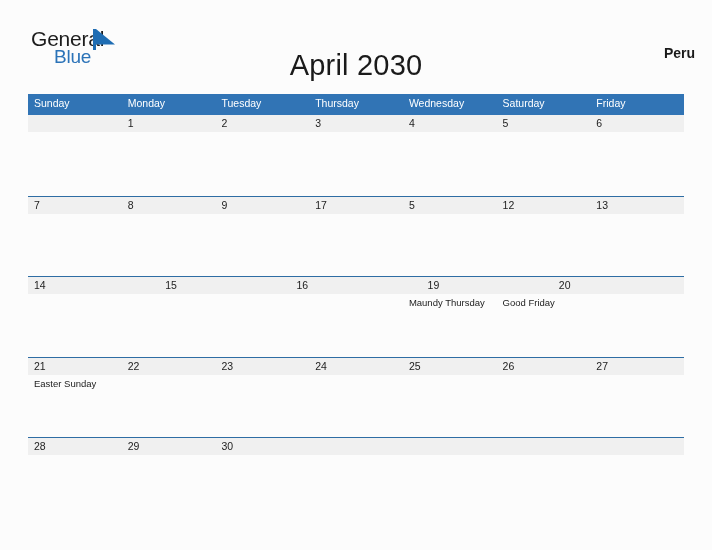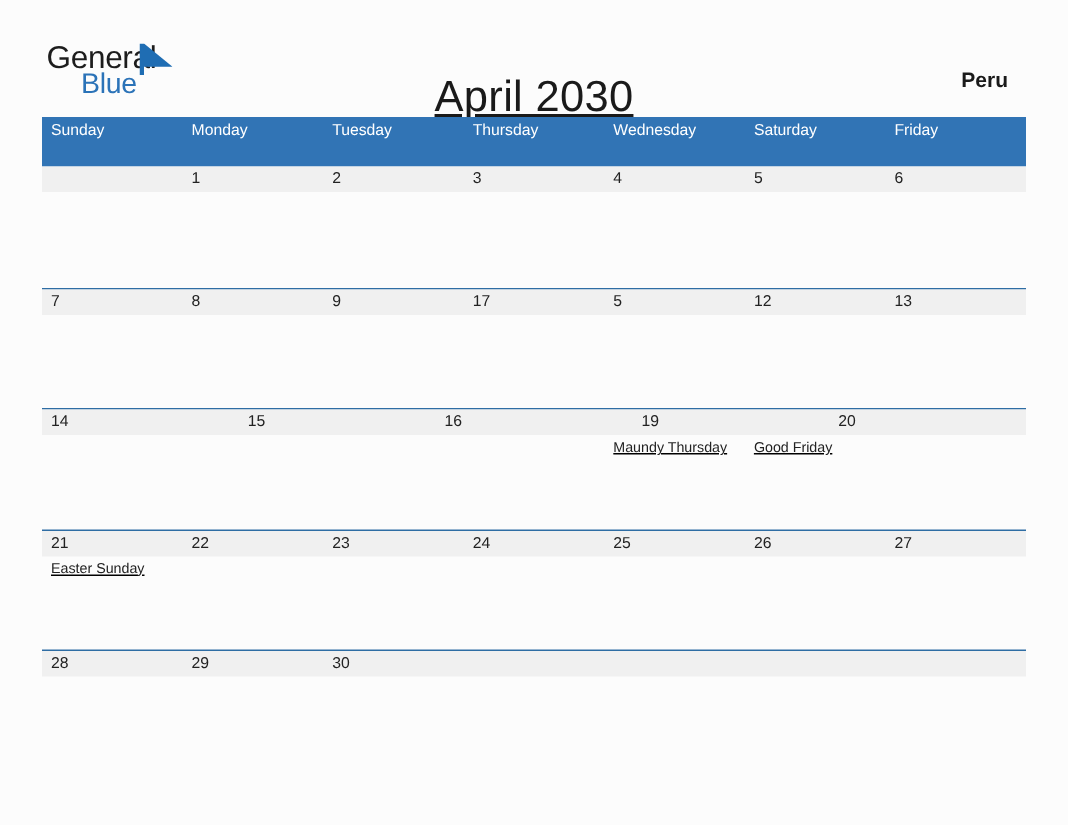--- a/index.html
+++ b/index.html
@@ -72,46 +72,46 @@
     position: absolute;
     left: 0;
     top: 29px;
     width: 712px;
     text-align: center;
     font-size: 29px;
     line-height: 34px;
     color: #1a1a1a;
     font-weight: normal;
     letter-spacing: 0.2px;
-    text-decoration: underline;
   }
 
   .country {
     position: absolute;
-    right: 40px;
+    right: 17px;
     top: 45px;
     font-size: 14px;
     line-height: 17px;
     color: #1a1a1a;
     font-weight: bold;
   }
 
   
   .calendar {
     position: absolute;
     left: 28px;
     top: 78px;
     width: 656px;
   }
 
   .weekday-row {
     display: flex;
     width: 656px;
-    height: 33px;
+    height: 21px;
     background: #3174b5;
+    margin-top: 16px;
   }
   .weekday-cell {
     flex: 1 1 0;
     height: 19px;
     line-height: 19px;
     padding-left: 6px;
     box-sizing: border-box;
     color: #ffffff;
     font-size: 10.5px;
     white-space: nowrap;
@@ -141,21 +141,20 @@
     box-sizing: border-box;
     color: #222222;
     font-size: 10.5px;
   }
 
   .event-band {
     display: flex;
     width: 656px;
     height: 62px;
     background: transparent;
-    text-decoration: underline;
   }
   .event-cell {
     flex: 1 1 0;
     padding: 3px 4px 0 6px;
     box-sizing: border-box;
   }
   .event-text {
     display: block;
     color: #222222;
     font-size: 9.5px;

